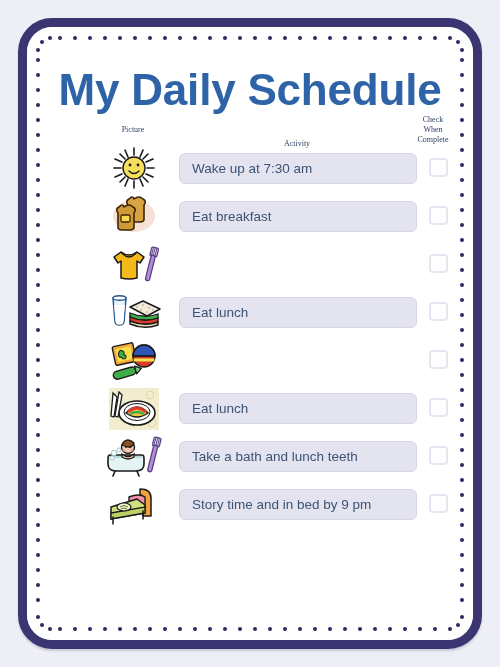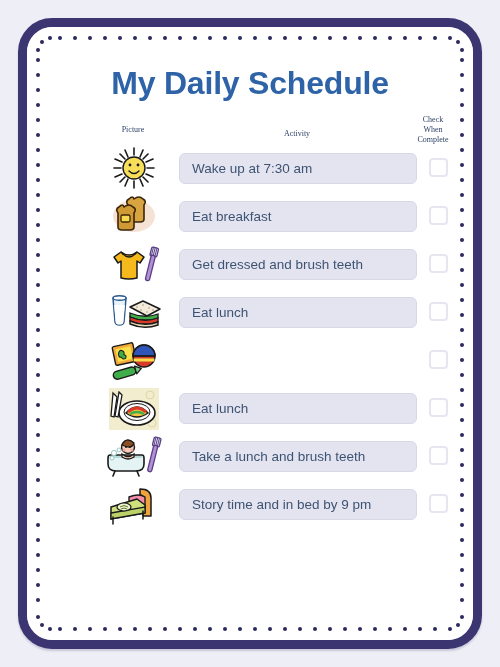--- a/index.html
+++ b/index.html
@@ -53,21 +53,21 @@
     background: #2b2a5e;
   }
 
   
   .title {
     position: absolute;
     left: 0;
     right: 0;
     top: 38px;
     text-align: center;
-    font-size: 32px;
+    font-size: 44px;
     font-weight: bold;
     color: #2f63a8;
     letter-spacing: -0.2px;
   }
 
   
   .col-headers {
     position: absolute;
     left: 0;
     right: 0;
@@ -80,21 +80,21 @@
   .hdr-picture {
     position: absolute;
     left: 76px;
     top: 10px;
     width: 60px;
     text-align: center;
   }
   .hdr-activity {
     position: absolute;
     left: 160px;
-    top: 14px;
+    top: 24px;
     width: 220px;
     text-align: center;
   }
   .hdr-check {
     position: absolute;
     left: 376px;
     top: 0px;
     width: 60px;
     text-align: center;
     line-height: 10px;
@@ -359,21 +359,20 @@
     <path d="M14 11 q4 5 8 5 q4 0 8-5" fill="none" stroke="#1a1a1a" stroke-width="1.3"></path>
     <g transform="rotate(14 44 22)">
       <rect x="41" y="6" width="7" height="9" rx="1.5" fill="#e8e4f2" stroke="#5a3f86" stroke-width="1.3"></rect>
       <line x1="42.6" y1="6" x2="42.6" y2="15" stroke="#5a3f86" stroke-width="0.9"></line>
       <line x1="44.4" y1="6" x2="44.4" y2="15" stroke="#5a3f86" stroke-width="0.9"></line>
       <line x1="46.2" y1="6" x2="46.2" y2="15" stroke="#5a3f86" stroke-width="0.9"></line>
       <rect x="42.4" y="14" width="4.2" height="26" rx="2" fill="#b38fd6" stroke="#5a3f86" stroke-width="1.3"></rect>
     </g>
   </svg>
           </div>
-          <div class="activity-pill">Get dressed and brush teeth</div>
           <div class="checkbox"></div>
         </div>
         <div class="row">
           <div class="pic-cell">
             <svg class="ico" width="56" height="48" viewBox="0 0 56 48">
     <path d="M7 9 l13 0 l-2 24 q-0.5 3-4.5 3 l-0 0 q-4 0-4.5-3 z" fill="#e8f4fb" stroke="#2c5a8c" stroke-width="1.5" stroke-linejoin="round"></path>
     <path d="M8 16 l11 0 l-1.6 17 q-0.4 2.6-3.9 2.6 q-3.5 0-3.9-2.6 z" fill="#ffffff"></path>
     <ellipse cx="13.5" cy="9" rx="6.5" ry="2.2" fill="#ffffff" stroke="#2c5a8c" stroke-width="1.4"></ellipse>
     <path d="M24 18 l13-6 l17 8 l-13 7 z" fill="#f2eadb" stroke="#1a1a1a" stroke-width="1.5" stroke-linejoin="round"></path>
     <path d="M24 24 q14 6 28 1 l0 4 q-14 5-28-1 z" fill="#3fae4a" stroke="#1a1a1a" stroke-width="1.3"></path>
@@ -455,21 +454,21 @@
     </g>
     <g transform="rotate(14 47 22)">
       <rect x="44" y="4" width="7" height="9" rx="1.5" fill="#e8e4f2" stroke="#5a3f86" stroke-width="1.3"></rect>
       <line x1="45.6" y1="4" x2="45.6" y2="13" stroke="#5a3f86" stroke-width="0.9"></line>
       <line x1="47.4" y1="4" x2="47.4" y2="13" stroke="#5a3f86" stroke-width="0.9"></line>
       <line x1="49.2" y1="4" x2="49.2" y2="13" stroke="#5a3f86" stroke-width="0.9"></line>
       <rect x="45.4" y="12" width="4.2" height="27" rx="2" fill="#b38fd6" stroke="#5a3f86" stroke-width="1.3"></rect>
     </g>
   </svg>
           </div>
-          <div class="activity-pill">Take a lunch and brush teeth</div>
+          <div class="activity-pill">Take a bath and lunch teeth</div>
           <div class="checkbox"></div>
         </div>
         <div class="row">
           <div class="pic-cell">
             <svg class="ico" width="54" height="46" viewBox="0 0 54 46">
     <path d="M33 8 q11 0 11 9 l0 18 l-8 0 l0-18 q0-3-3-3 z" fill="#f0a23c" stroke="#1a1a1a" stroke-width="1.5" stroke-linejoin="round"></path>
     <path d="M22 16 q10-4 16 0 l0 10 l-16 0 z" fill="#f38fa8" stroke="#1a1a1a" stroke-width="1.4" stroke-linejoin="round"></path>
     <path d="M4 26 l26-8 l8 6 l0 8 l-34 6 z" fill="#cfe07c" stroke="#1a1a1a" stroke-width="1.5" stroke-linejoin="round"></path>
     <path d="M4 32 l34-6 l0 6 l-34 6 z" fill="#bcd268" stroke="#1a1a1a" stroke-width="1.3"></path>
     <ellipse cx="17" cy="26" rx="7" ry="4" fill="#eef3d2" stroke="#1a1a1a" stroke-width="1.2"></ellipse>

